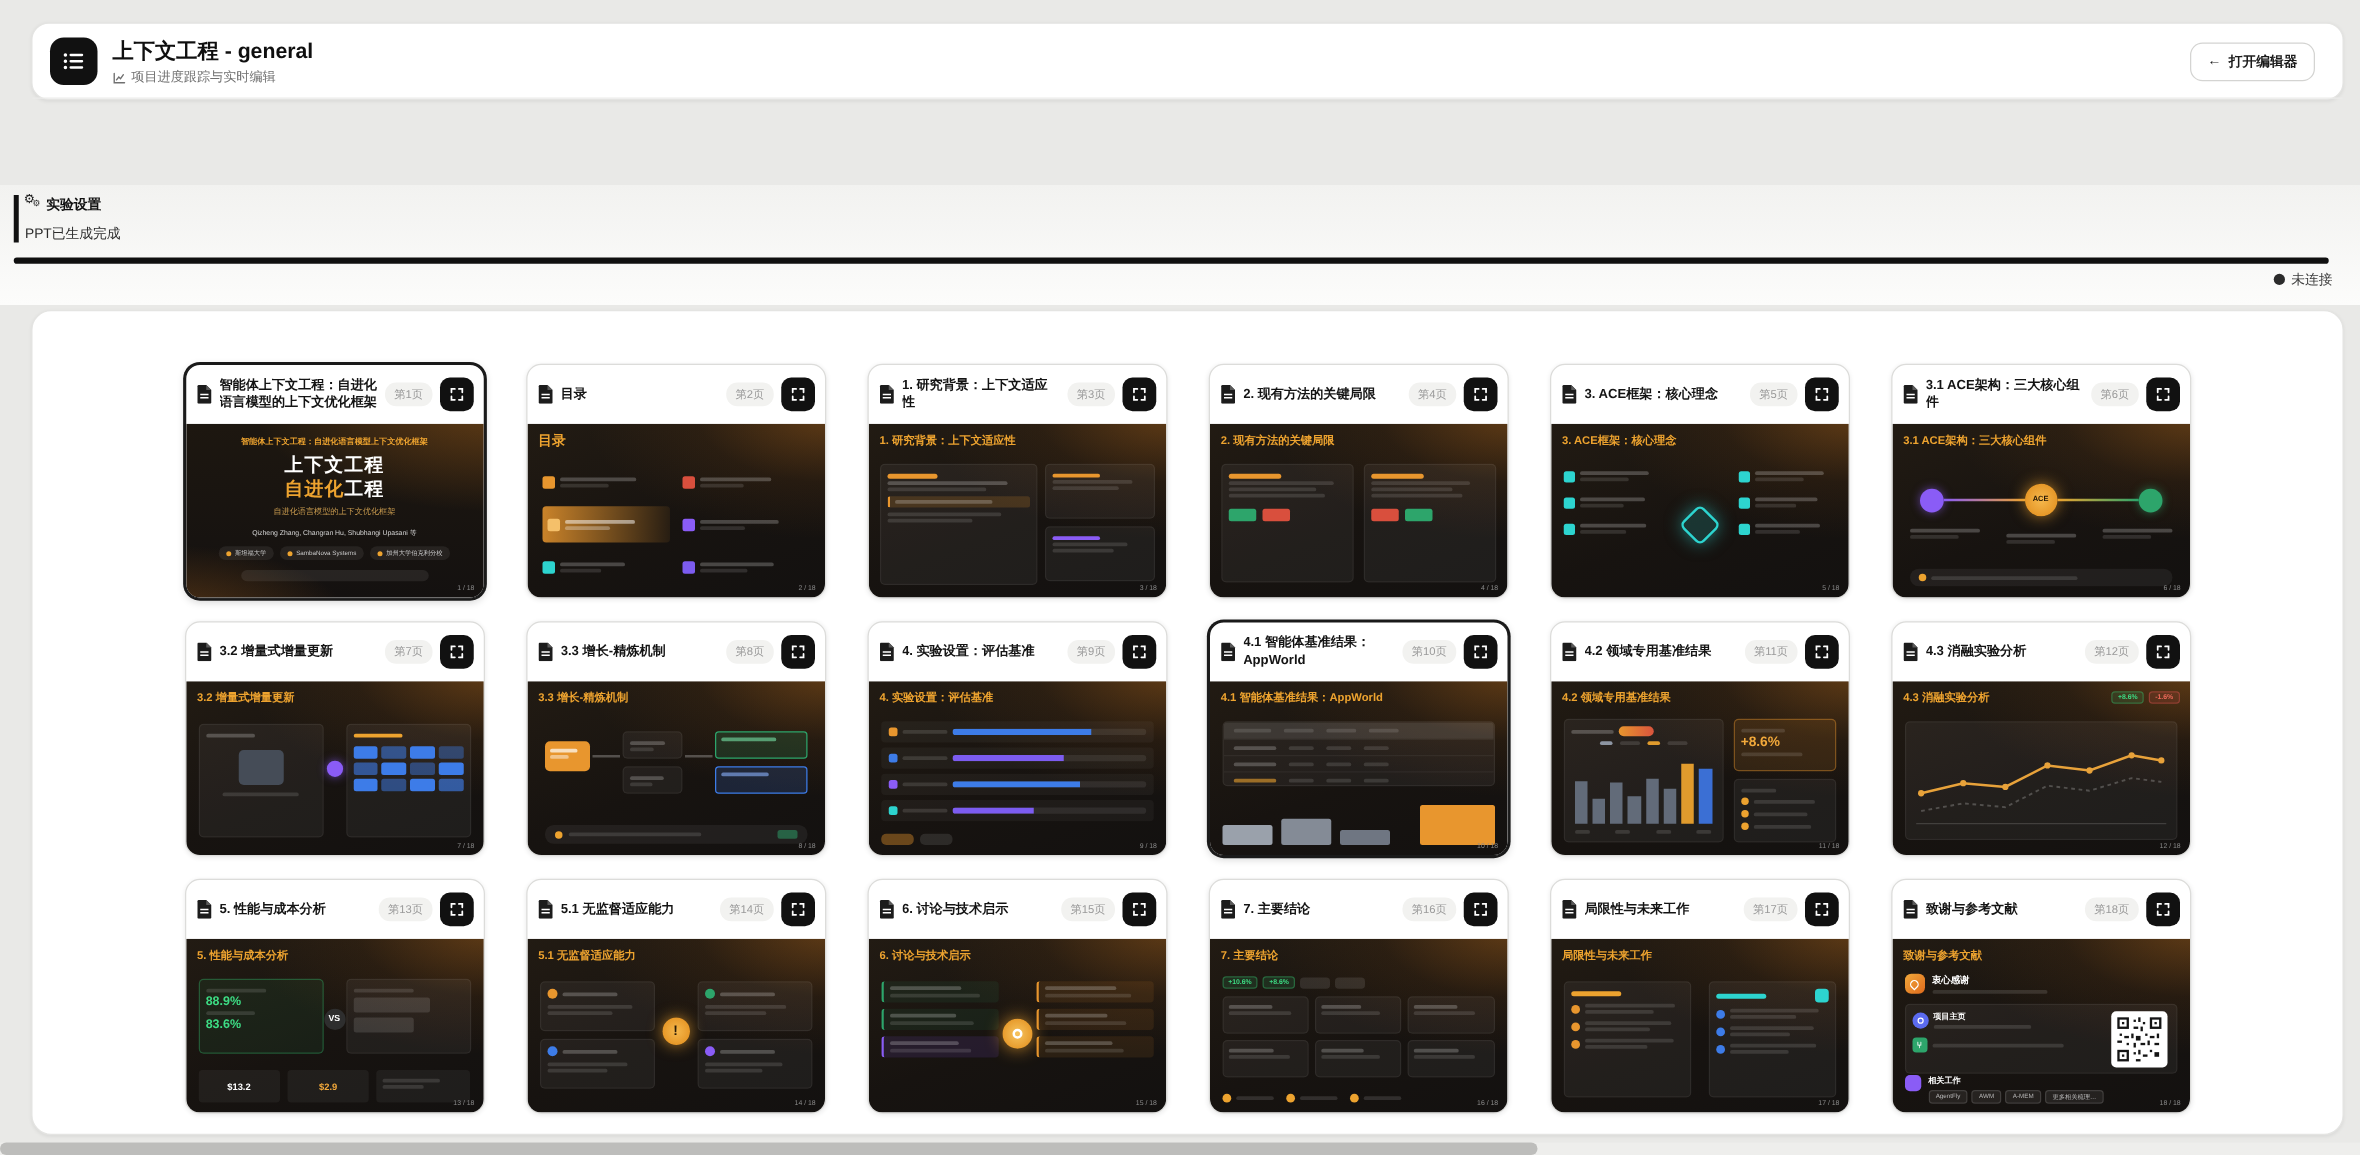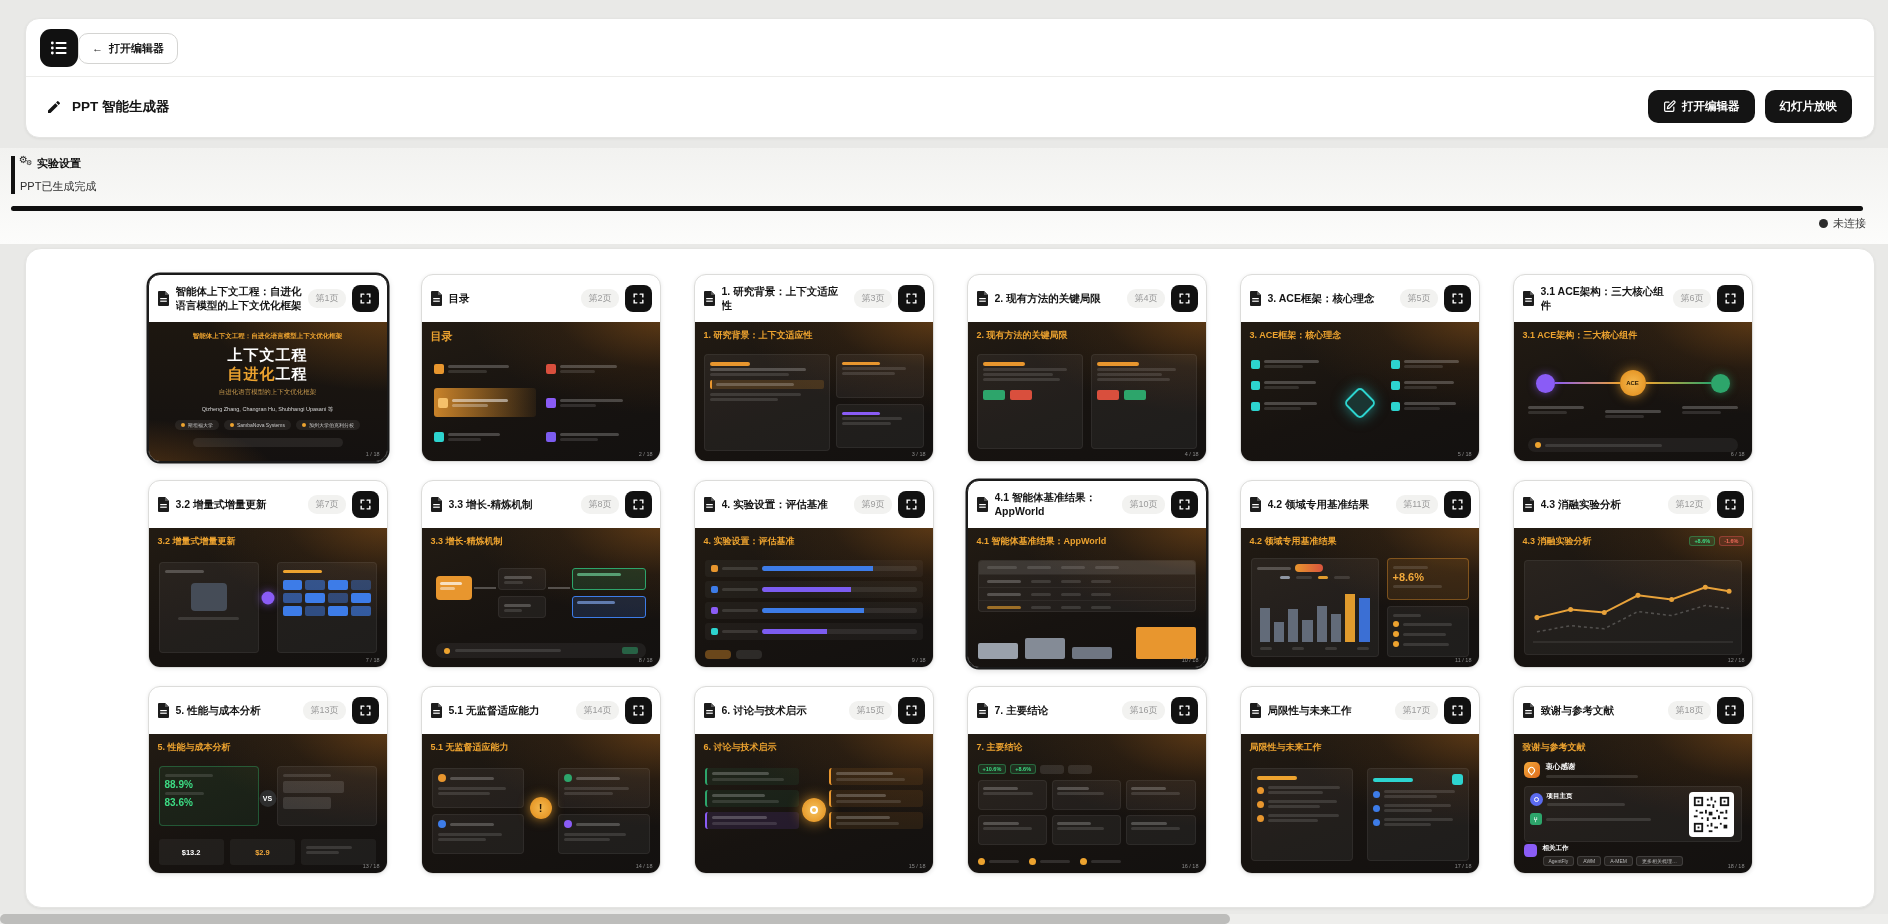--- a/index.html
+++ b/index.html
@@ -42,21 +42,21 @@
   .progress-bar { position:absolute; left:11px; top:58px; width:1852px; height:5px;
     background:#101010; border-radius:3px; }
   .conn-row { position:absolute; right:22px; top:68px; font-size:11px; color:#3d3d3d;
     display:flex; align-items:center; gap:5px; }
   .conn-dot { width:9px; height:9px; border-radius:50%; background:#2b2b2b; }
   
   .grid-panel { position:absolute; left:25px; top:248px; width:1850px; height:660px;
     background:#fff; border:1px solid #e4e4e2; border-radius:16px;
     box-shadow:0 1px 3px rgba(0,0,0,.06); overflow:hidden; }
   .cards { display:grid; grid-template-columns:repeat(6,240px); gap:18px 33px;
-    justify-content:center; padding-top:25px; }
+    justify-content:center; padding-top:42px; }
   .card { width:240px; height:188px; background:#fff; border:1px solid #dcdcda;
     border-radius:12px; box-shadow:0 1px 4px rgba(0,0,0,.09); cursor:pointer; }
   .card.selected { border-color:#1a1a1a; box-shadow:0 0 0 1.5px #1a1a1a, 0 2px 7px rgba(0,0,0,.18); }
   .card-head { display:flex; align-items:center; gap:6px; padding:6px 8px; height:47px; }
   .doc-ic { flex:none; display:flex; }
   .card-title { flex:1; font-size:10.5px; font-weight:bold; line-height:1.25;
     color:#141414; overflow:hidden; max-height:28px; }
   .page-badge { flex:none; font-size:9px; color:#9a9a9a; background:#f2f2f0;
     border-radius:9px; padding:3px 7px; white-space:nowrap; }
   .expand-btn { flex:none; width:27px; height:27px; background:#111; border:none;
@@ -96,42 +96,36 @@
 <body>
 
 <div class="top-panel">
   <div class="hdr-row">
     <div class="app-icon">
       <svg width="20" height="20" viewBox="0 0 24 24" fill="none" stroke="#fff" stroke-width="2.2" stroke-linecap="round">
           <path d="M9 6h11M9 12h11M9 18h11"></path>
           <path d="M4 6h.01M4 12h.01M4 18h.01" stroke-width="3.4"></path>
         </svg>
     </div>
+    <div class="hdr-text">
+      <div class="hdr-title">上下文工程 - general</div>
+      <div class="hdr-sub">
+        <svg width="11" height="11" viewBox="0 0 24 24" fill="none" stroke="#707070" stroke-width="2.4" stroke-linecap="round">
+            <path d="M3 4v16h18"></path>
+            <path d="M7 15l4-5 3 3 5-7"></path>
+          </svg>
+        <span>项目进度跟踪与实时编辑</span>
+      </div>
+    </div>
     <button class="back-btn">
       <span>←</span>
       <span>打开编辑器</span>
     </button>
   </div>
   <div class="divider"></div>
-  <div class="gen-row">
-    <svg width="16" height="16" viewBox="0 0 24 24" fill="#141414">
-        <path d="M3 17.25V21h3.75L17.8 9.94l-3.75-3.75L3 17.25zM20.7 7.04a1 1 0 0 0 0-1.41l-2.34-2.34a1 1 0 0 0-1.41 0l-1.83 1.83 3.75 3.75 1.83-1.83z"></path>
-      </svg>
-    <div class="gen-title">PPT 智能生成器</div>
-    <button class="blk-btn">
-      <svg width="13" height="13" viewBox="0 0 24 24" fill="none" stroke="#fff" stroke-width="2.2" stroke-linecap="round" stroke-linejoin="round">
-          <path d="M11 4H5a2 2 0 0 0-2 2v13a2 2 0 0 0 2 2h13a2 2 0 0 0 2-2v-6"></path>
-          <path d="M18.5 2.5a2.1 2.1 0 0 1 3 3L12 15l-4 1 1-4 9.5-9.5z"></path>
-        </svg>
-      <span>打开编辑器</span>
-    </button>
-    <button class="blk-btn">
-      <span>幻灯片放映</span>
-    </button>
-  </div>
 </div>
 
 <div class="status-zone">
   <div class="status-box">
     <div class="status-label">
       <span class="gears">
           <span class="g1">⚙</span>
           <span class="g2">⚙</span>
         </span>
       <span>实验设置</span>

